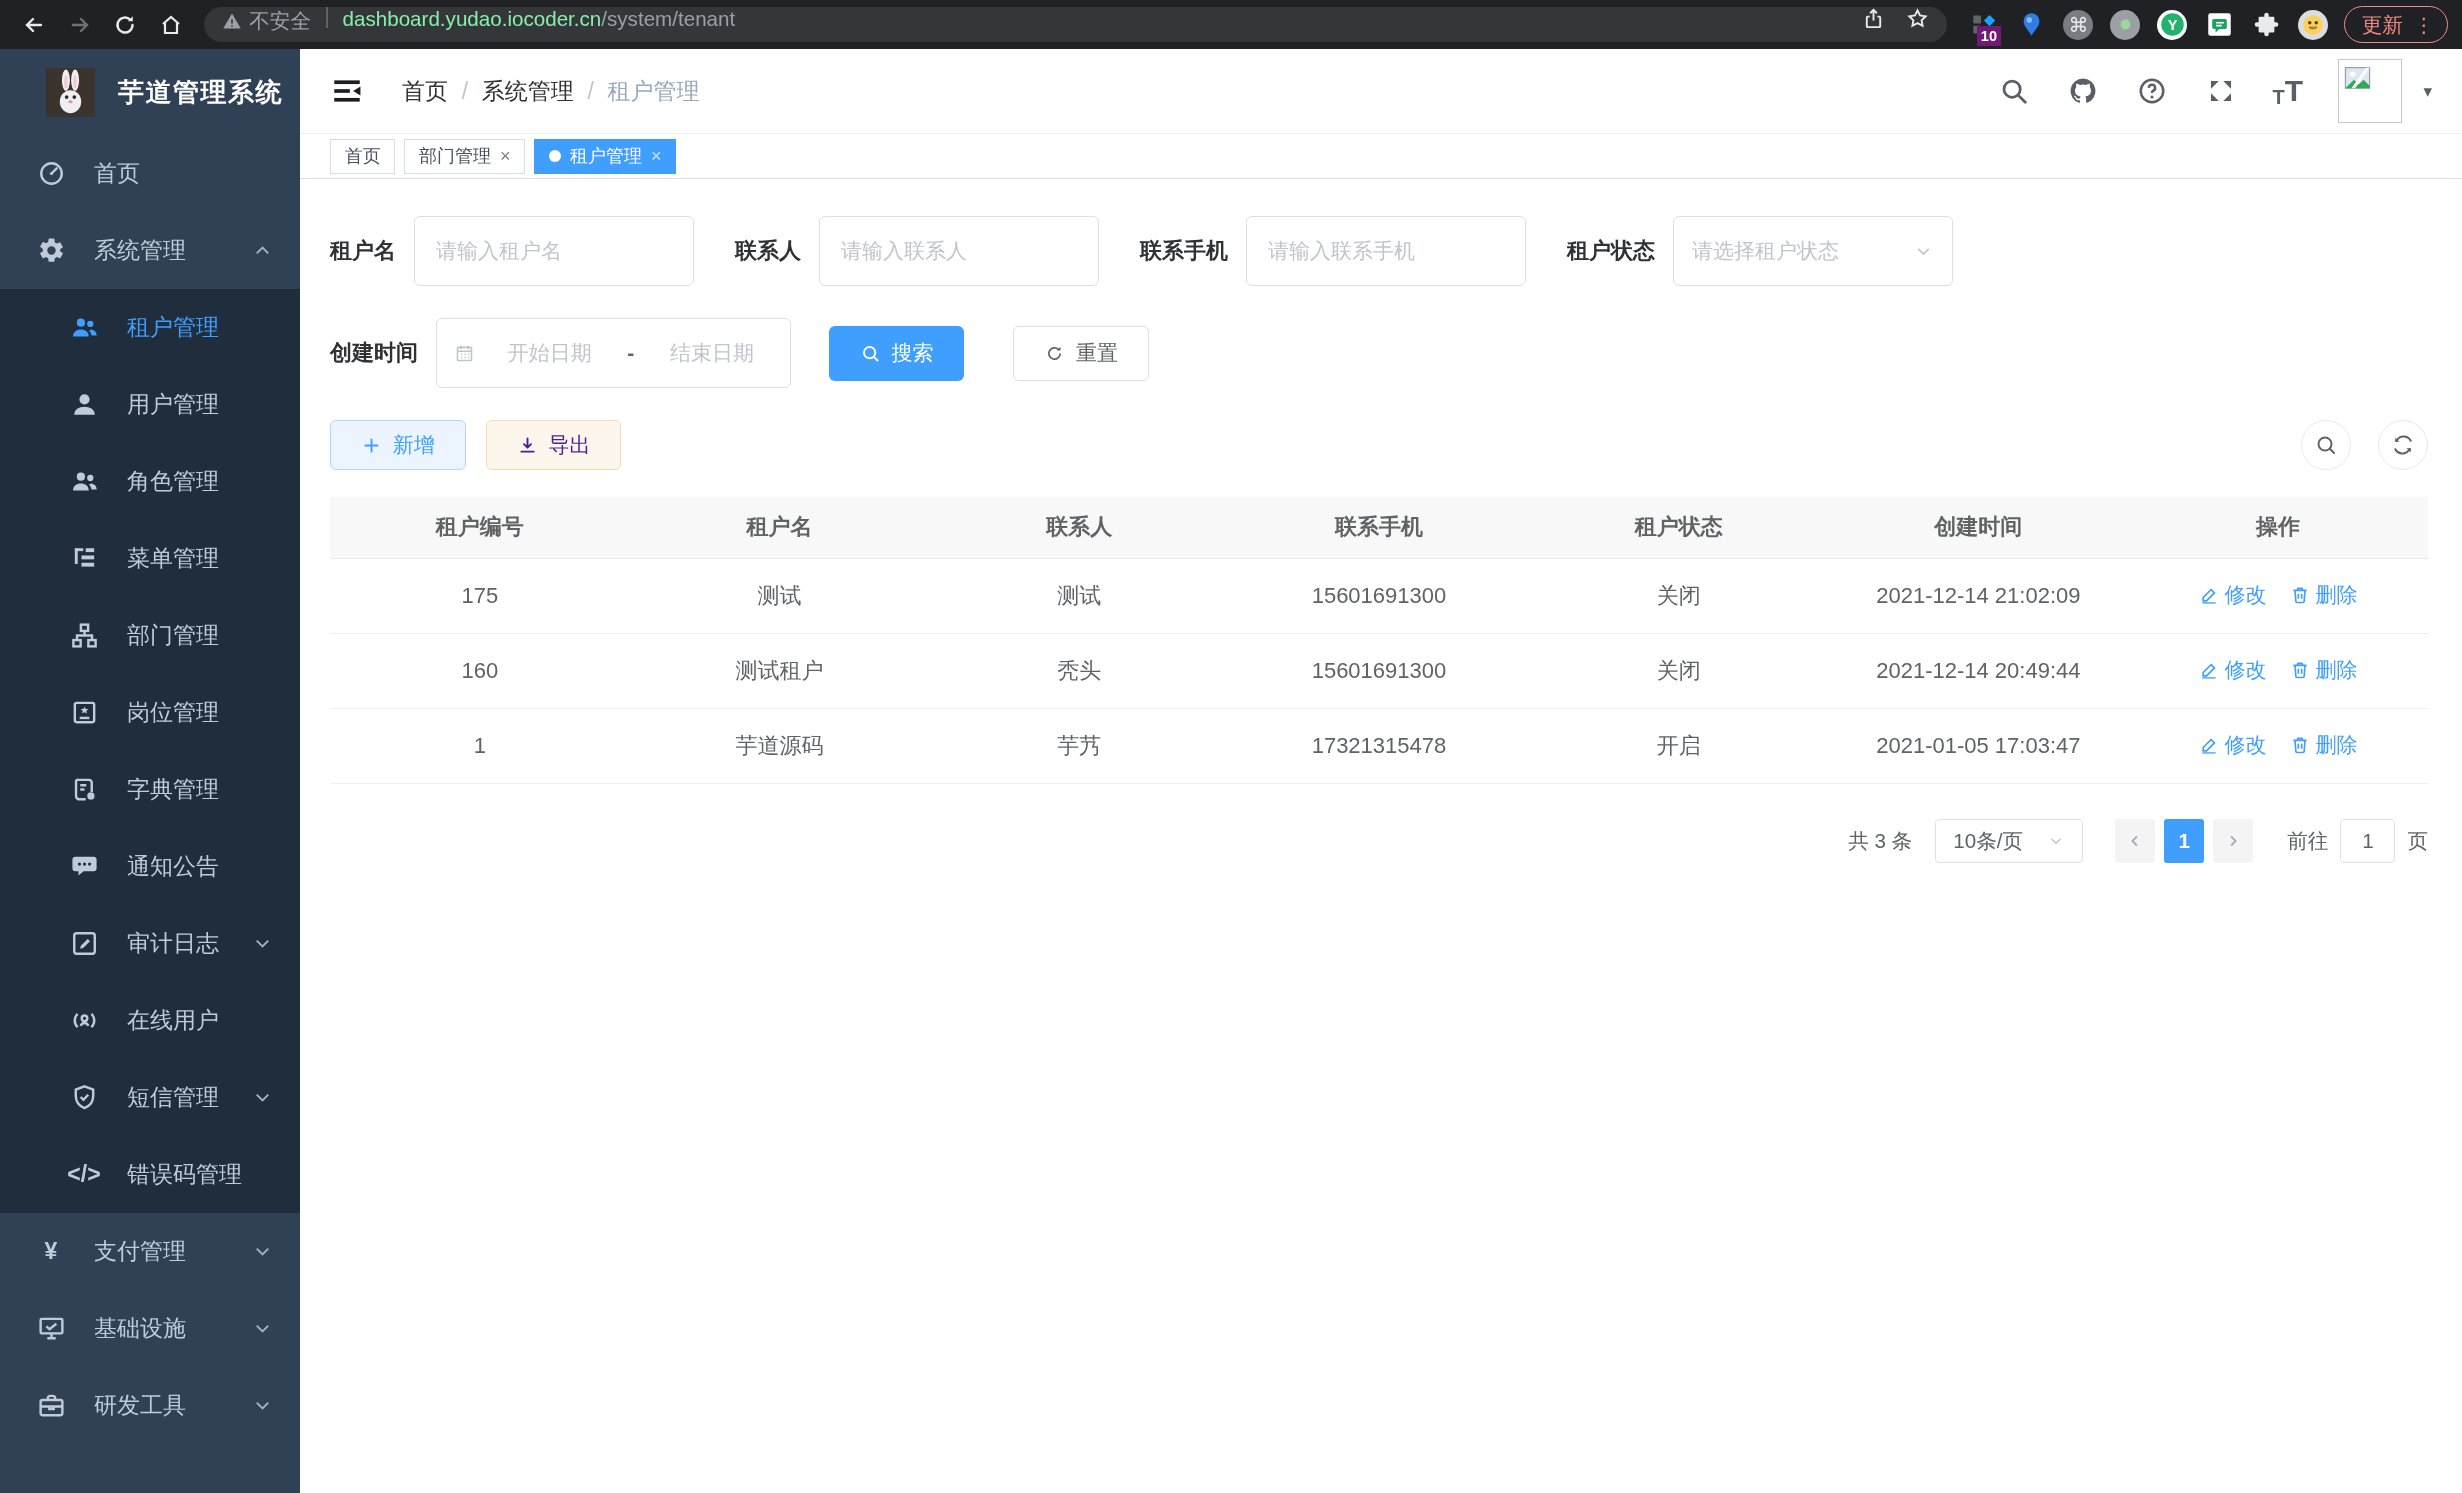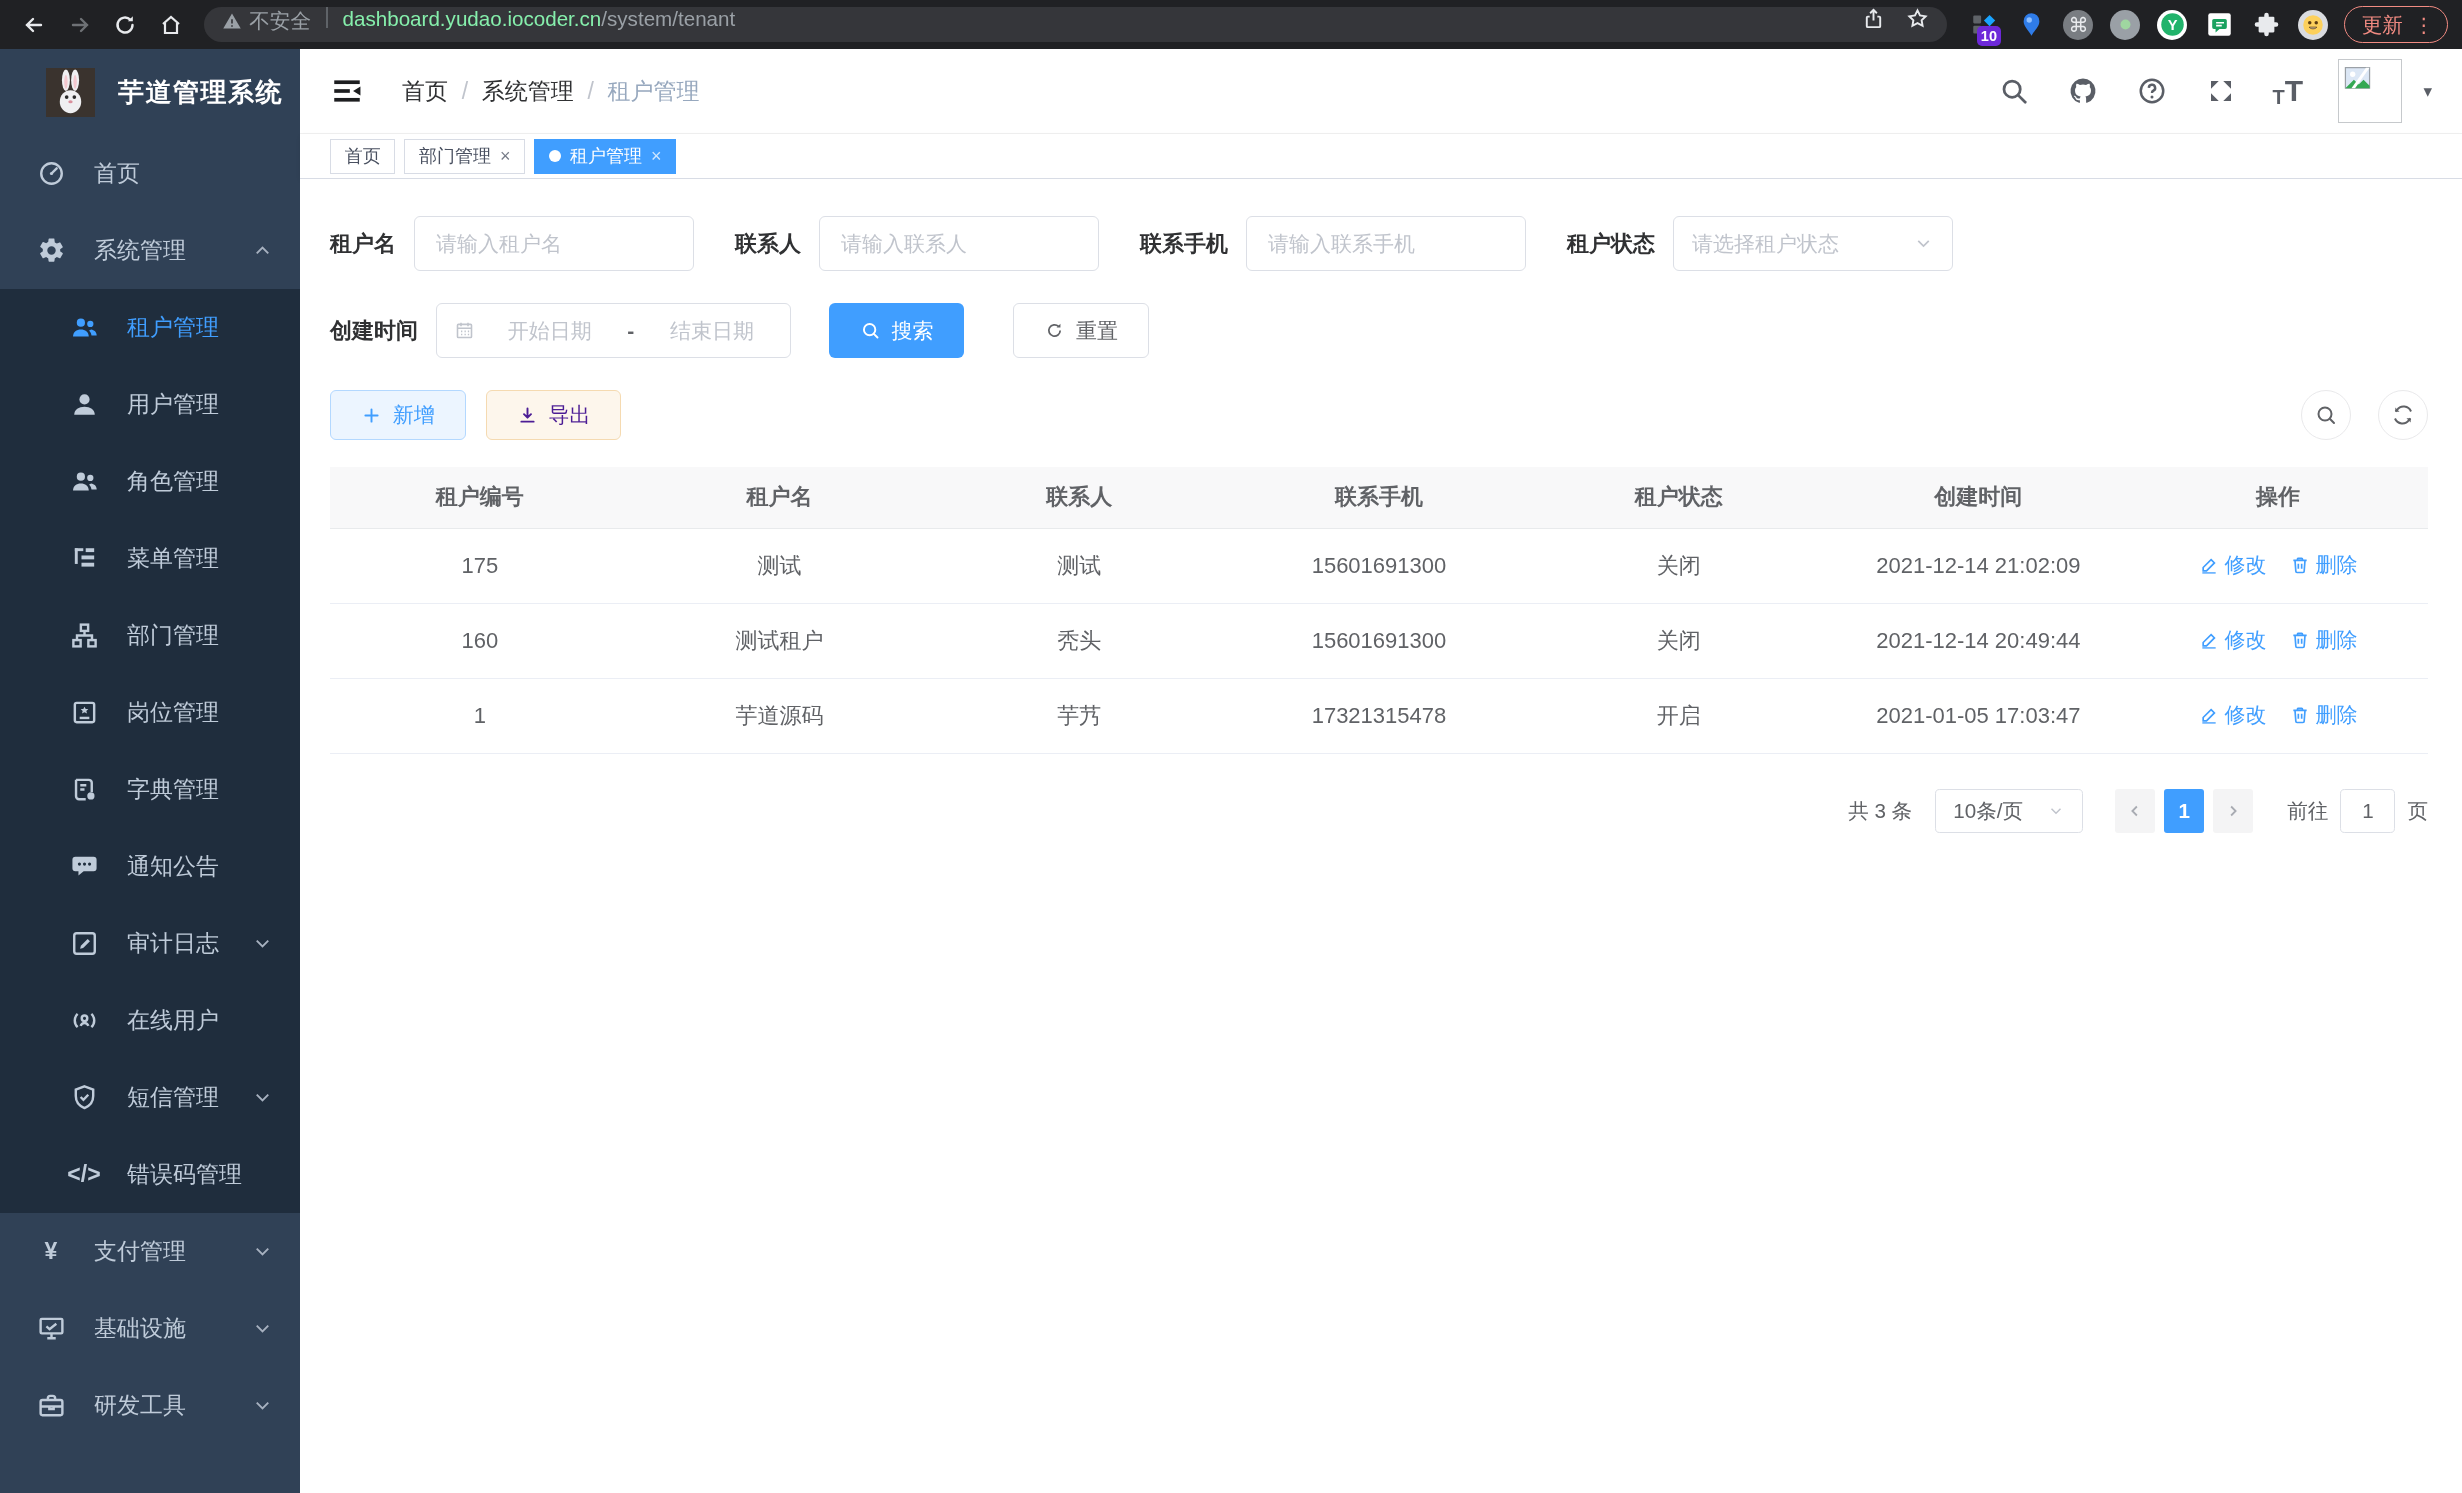--- a/index.html
+++ b/index.html
@@ -18,22 +18,22 @@
   .sec-warning svg { width: 20px; height: 20px; }
   .omni-divider { width: 1.5px; height: 21px; background: #5f6368; margin: 0 15px; flex-shrink: 0; }
   .url { white-space: nowrap; overflow: hidden; flex: 1; }
   .url .host { color: #86efac; }
   .url .path { color: #9aa0a6; }
   .omni-actions { display: flex; align-items: center; gap: 21px; color: #e8eaed; flex-shrink: 0; }
   .omni-actions svg { width: 23px; height: 23px; }
   .ext-tray { display: flex; align-items: center; gap: 17px; margin: 0 10.7px; flex-shrink: 0; }
   .ext { position: relative; width: 30px; height: 30px; display: flex; align-items: center; justify-content: center; }
   .ext svg { width: 27px; height: 27px; }
-  .ext .badge { position: absolute; bottom: -6px; left: 7.6px; background: #6d28d9; color: #fff;
-    font-size: 14.5px; line-height: 1; padding: 2.3px 3.8px; border-radius: 5px; font-weight: bold; }
+  .ext .badge { position: absolute; bottom: -6px; left: 7.6px; background: #701a75; color: #fff;
+    font-size: 14.5px; line-height: 1; padding: 2.3px 3.8px; border-radius: 0; font-weight: bold; }
   .ext-circle { width: 30px; height: 30px; border-radius: 50%; display: flex; align-items: center; justify-content: center; }
   .update-pill { height: 37px; border: 1.5px solid #f28b82; color: #f28b82; border-radius: 20px;
     display: flex; align-items: center; gap: 10.7px; padding: 0 13.7px 0 17px; font-size: 20.6px; flex-shrink: 0; }
   .kebab { letter-spacing: 0; font-size: 20px; line-height: 0.5; }
 
   
   .app { display: flex; height: 1445px; }
 
   
   .sidebar { width: 300px; flex-shrink: 0; background: #304156; display: flex; flex-direction: column; }
@@ -81,21 +81,21 @@
   .tag .dot { width: 12px; height: 12px; border-radius: 50%; background: #fff; display: none; }
   .tag.active { background: #409eff; border-color: #409eff; color: #fff; }
   .tag.active .dot { display: inline-block; }
   .tag .tag-close { font-size: 18px; line-height: 1; opacity: .75; }
 
   
   .content { flex: 1; background: #fff; padding: 37px 34px 0 30px; overflow: hidden; }
   .filter-row { display: flex; align-items: center; margin-bottom: 32px; }
   .f-group { display: flex; align-items: center; margin-right: 41px; }
   .f-label { font-size: 22px; font-weight: 700; color: #303133; margin-right: 18px; white-space: nowrap; }
-  .f-input, .f-select, .f-date { height: 55px; border: 1.5px solid #dcdfe6; border-radius: 6px;
+  .f-input, .f-select, .f-date { height: 70px; border: 1.5px solid #dcdfe6; border-radius: 6px;
     background: #fff; font-size: 21px; color: #606266; }
   .f-input { width: 280px; padding: 0 21px; outline: none; font-family: inherit; }
   .f-input::placeholder { color: #c0c4cc; }
   .f-select { width: 280px; display: flex; align-items: center; padding: 0 18px; cursor: pointer; }
   .f-select .ph { color: #c0c4cc; flex: 1; }
   .f-select svg, .f-date svg { width: 21px; height: 21px; color: #c0c4cc; flex-shrink: 0; }
   .f-date { width: 355px; display: flex; align-items: center; padding: 0 17px; gap: 13.7px; cursor: pointer; }
   .f-date .ph { color: #c0c4cc; flex: 1; text-align: center; white-space: nowrap; }
   .f-date .range-sep { color: #606266; padding: 0 3px; font-weight: bold; }
   .btn { height: 55px; border-radius: 6px; font-size: 21px; display: inline-flex; align-items: center;

